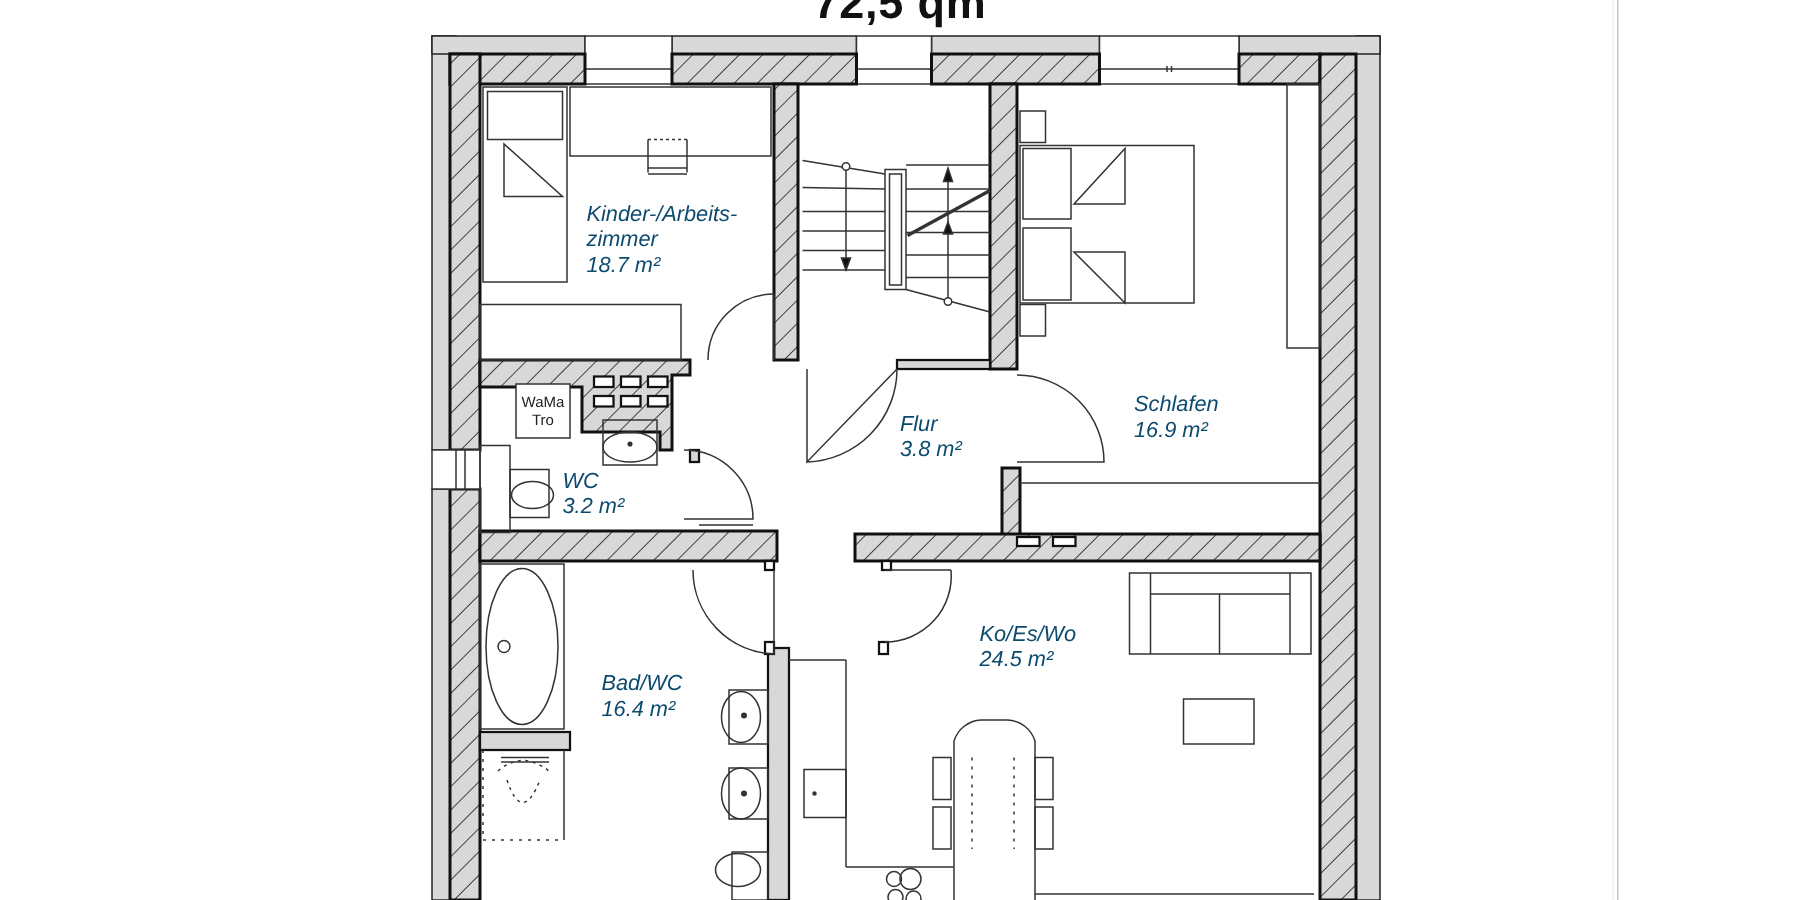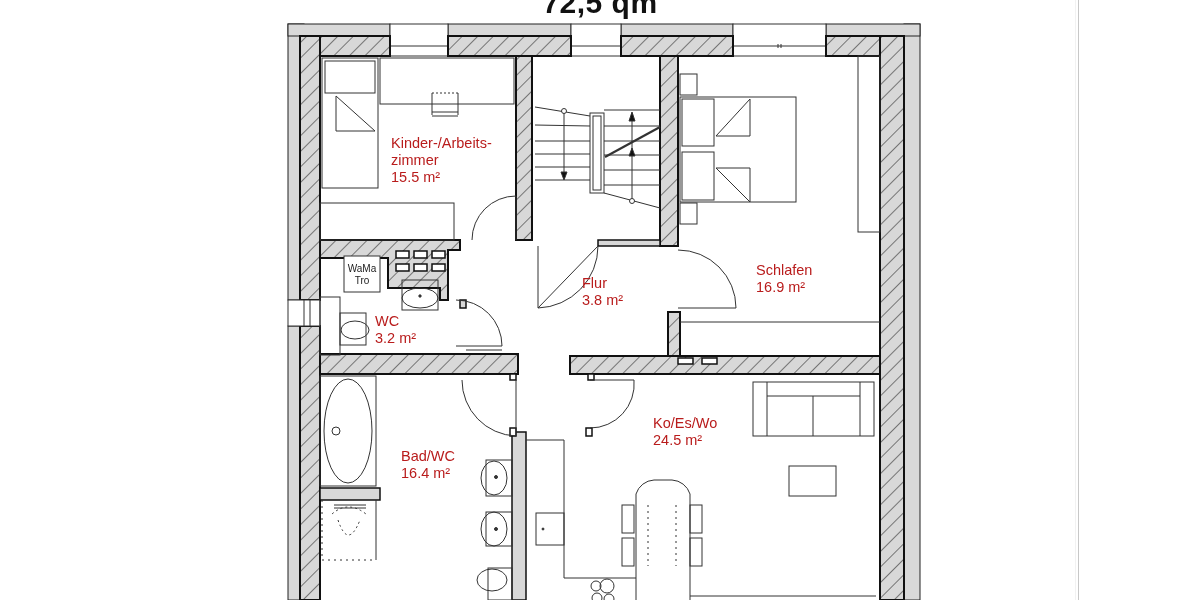--- a/index.html
+++ b/index.html
@@ -1,19 +1,19 @@
 <!DOCTYPE html>
 <html><head>
 <meta charset="utf-8">
 <style>
   html, body { margin:0; padding:0; background:#ffffff; }
   body { width:1200px; height:600px; overflow:hidden; position:relative; font-family:"Liberation Sans", sans-serif; }
   #plan { position:absolute; left:0; top:0; width:1200px; height:600px; }
   .title { position:absolute; left:0; width:1200px; top:-14px; text-align:center; font-size:30px; font-weight:bold; color:#111; letter-spacing:0.5px; }
-  .room-label { position:absolute; font-size:14.5px; color:#b91c1c; line-height:17px; white-space:nowrap; }
+  .room-label { position:absolute; font-size:14.5px; color:#0c4a6e; line-height:17px; white-space:nowrap;font-style:italic; }
   .small-label { position:absolute; font-size:10px; color:#222; line-height:12px; text-align:center; }
   .right-edge { position:absolute; left:1078px; top:0; width:1px; height:600px; background:#c8c8c8; }
   .right-edge2 { position:absolute; left:1075px; top:0; width:1px; height:600px; background:#f2f2f2; }
 </style>
 </head>
 <body>
 
 <div class="right-edge2"></div>
 <div class="right-edge"></div>
 
@@ -228,24 +228,24 @@
     <line x1="860" y1="382" x2="860" y2="436"></line>
     <line x1="767" y1="396" x2="860" y2="396"></line>
     <line x1="813" y1="396" x2="813" y2="436"></line>
     <rect x="789" y="466" width="47" height="30"></rect>
   </g>
 </svg>
 
 <div class="room-label" style="left:391px;top:135px;">
   <div>Kinder-/Arbeits-</div>
   <div>zimmer</div>
-  <div>15.5 m²</div>
-</div>
-
-<div class="room-label" style="left:582px;top:275px;">
+  <div>18.7 m²</div>
+</div>
+
+<div class="room-label" style="left:600px;top:275px;">
   <div>Flur</div>
   <div>3.8 m²</div>
 </div>
 
 <div class="room-label" style="left:756px;top:262px;">
   <div>Schlafen</div>
   <div>16.9 m²</div>
 </div>
 
 <div class="room-label" style="left:375px;top:313px;">

